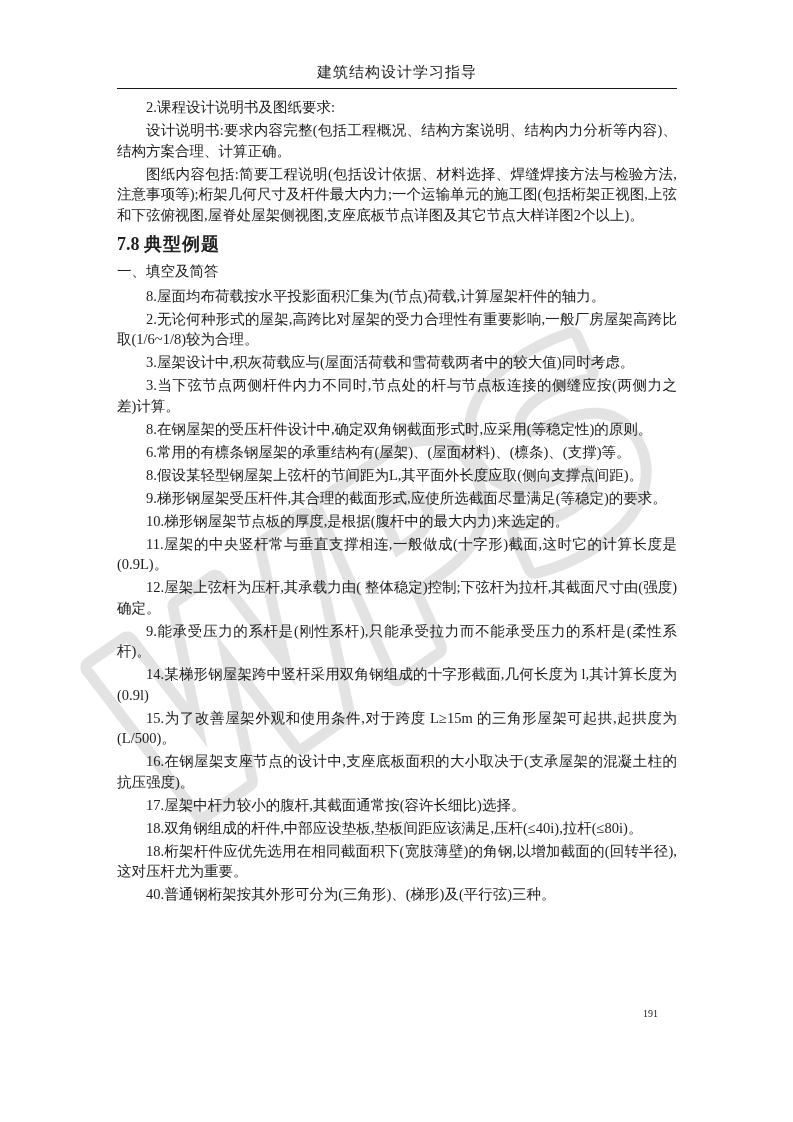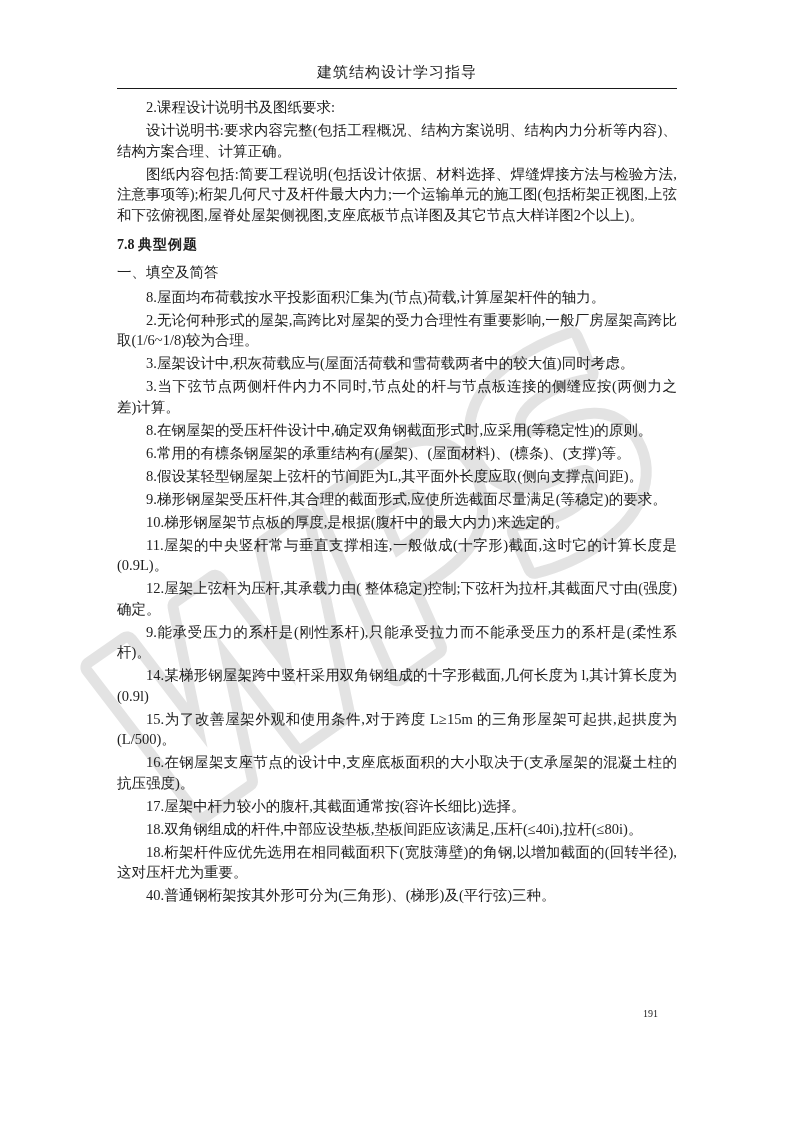--- a/index.html
+++ b/index.html
@@ -42,21 +42,21 @@
     font-size:14.5px;
     line-height:20.5px;
     text-align:justify;
   }
   .body-text p{
     margin:2.5px 0;
     text-indent:2em;
   }
   p.section-heading{
     text-indent:0;
-    font-size:14px;
+    font-size:18px;
     font-weight:bold;
     margin:7px 0 5px 0;
     line-height:24px;
   }
   .section-heading .h-num{
     font-family:"Liberation Serif","DejaVu Serif",serif;
   }
   .section-heading .h-title{
     font-family:"Liberation Sans","DejaVu Sans",sans-serif;
     letter-spacing:1px;

